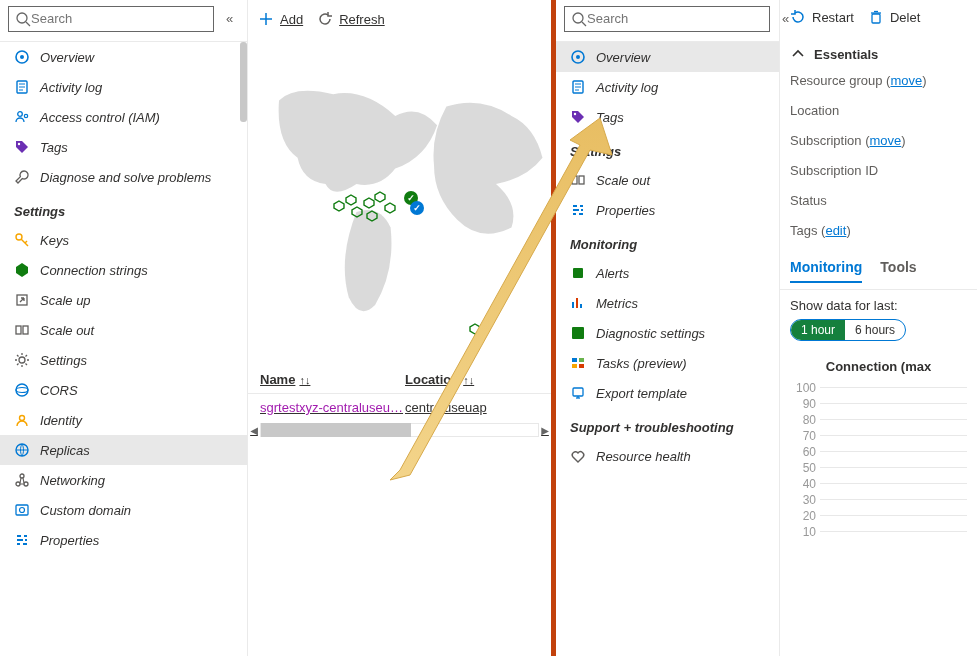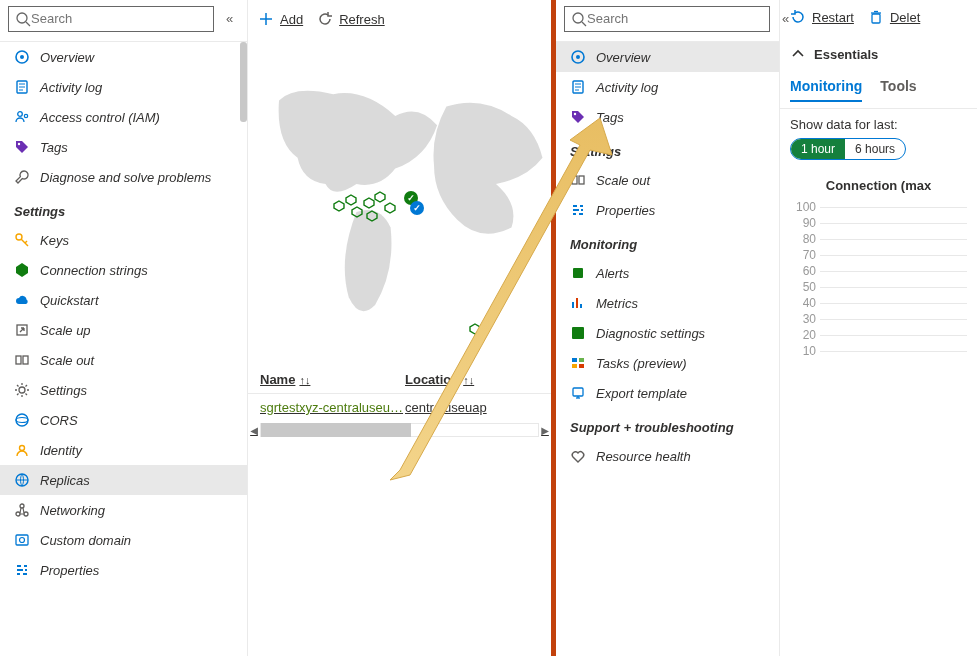--- a/index.html
+++ b/index.html
@@ -31,31 +31,31 @@
 .hex{position:absolute;width:12px;height:12px;}
 .hex svg{width:12px;height:12px;display:block;}
 .badge-check{position:absolute;width:14px;height:14px;border-radius:50%;display:flex;align-items:center;justify-content:center;color:#fff;font-size:9px;font-weight:bold;}
 .badge-check.green{background:#107c10;}
 .badge-check.blue{background:#0078d4;}
 .tbl{padding:4px 0 0 0;}
 .tbl-head{display:flex;padding:6px 12px;font-size:13px;font-weight:600;border-bottom:1px solid #eaeaea;}
 .tbl-row{display:flex;padding:6px 12px;font-size:13px;}
 .col-name{width:145px;flex:none;overflow:hidden;text-overflow:ellipsis;white-space:nowrap;}
 .col-loc{flex:1;}
-.link{color:#4d7c0f;cursor:pointer;}
+.link{color:#a21caf;cursor:pointer;}
 .sort{font-size:11px;margin-left:4px;}
 .hbar{height:18px;display:flex;align-items:center;padding:0 0 0 0;}
 .hbar-track{flex:1;height:14px;background:#fff;border:1px solid #e8e8e8;display:flex;align-items:center;}
 .hbar-arrow{width:12px;height:12px;display:flex;align-items:center;justify-content:center;color:#666;font-size:10px;}
 .hbar-thumb{width:150px;height:14px;background:#c8c8c8;}
 
 #nav2{width:224px;border-right:1px solid #eaeaea;}
 
 #right{flex:1;min-width:0;overflow:hidden;}
-#right .cmdbar{display:flex;align-items:center;gap:14px;padding:0 10px 8px 10px;height:42px;text-decoration:underline;}
+#right .cmdbar{display:flex;align-items:center;gap:14px;padding:0 10px 8px 10px;height:42px;}
 .ess-head{display:flex;align-items:center;gap:8px;padding:4px 10px;font-weight:600;font-size:13px;}
 .kv{padding:4px 10px;font-size:13px;color:#605e5c;line-height:1.7;}
 .kv a{color:#0078d4;}
 .tabs{display:flex;gap:18px;padding:12px 10px 6px 10px;font-size:14px;font-weight:600;border-bottom:1px solid #eaeaea;}
 .tab{padding-bottom:6px;cursor:pointer;color:#605e5c;}
 .tab.active{color:#0078d4;border-bottom:2px solid #0078d4;}
 .showfor{padding:8px 10px 6px 10px;font-size:13px;}
 .pills{display:flex;gap:0;border:1px solid #0078d4;border-radius:12px;overflow:hidden;width:max-content;margin-top:6px;font-size:12px;}
 .pill{padding:3px 10px;cursor:pointer;}
 .pill.active{background:#15803d;color:#fff;}
@@ -149,28 +149,20 @@
           <span class="icon">
             <svg viewBox="0 0 16 16">
               <path d="M8 1 L14 5 L14 11 L8 15 L2 11 L2 5 Z" fill="#107c10"></path>
             </svg>
           </span>
           <span>Connection strings</span>
         </div>
         <div class="sb-item">
           <span class="icon">
             <svg viewBox="0 0 16 16">
-              <path d="M5 12a3 3 0 0 1 0-6 4 4 0 0 1 7.5 1.5A2.5 2.5 0 0 1 12 12z" fill="#0078d4"></path>
-            </svg>
-          </span>
-          <span>Quickstart</span>
-        </div>
-        <div class="sb-item">
-          <span class="icon">
-            <svg viewBox="0 0 16 16">
               <rect x="3" y="3" width="10" height="10" fill="none" stroke="#605e5c" stroke-width="1.3"></rect>
               <path d="M6 10 L10 6 M10 6h-3 M10 6v3" fill="none" stroke="#605e5c" stroke-width="1.3"></path>
             </svg>
           </span>
           <span>Scale up</span>
         </div>
         <div class="sb-item">
           <span class="icon">
             <svg viewBox="0 0 16 16">
               <rect x="2" y="4" width="5" height="8" fill="none" stroke="#605e5c" stroke-width="1.3"></rect>
@@ -495,20 +487,28 @@
     </div>
 
     <div class="ess-head">
       <span class="icon">
         <svg viewBox="0 0 16 16">
             <path d="M3 10 L8 5 L13 10" fill="none" stroke="#323130" stroke-width="1.6"></path>
           </svg>
       </span>
       <span>Essentials</span>
     </div>
+    <div id="essentials-block">
+        <div class="kv">Resource group (<a href="#">move</a>)</div>
+        <div class="kv">Location</div>
+        <div class="kv">Subscription (<a href="#">move</a>)</div>
+        <div class="kv">Subscription ID</div>
+        <div class="kv">Status</div>
+        <div class="kv">Tags (<a href="#">edit</a>)</div>
+      </div>
 
     <div class="tabs" id="tabs">
         <span class="tab active">Monitoring</span>
         <span class="tab">Tools</span>
       </div>
 
     <div class="showfor">
       <div>Show data for last:</div>
       <div class="pills" id="pills">
           <span class="pill active">1 hour</span>

